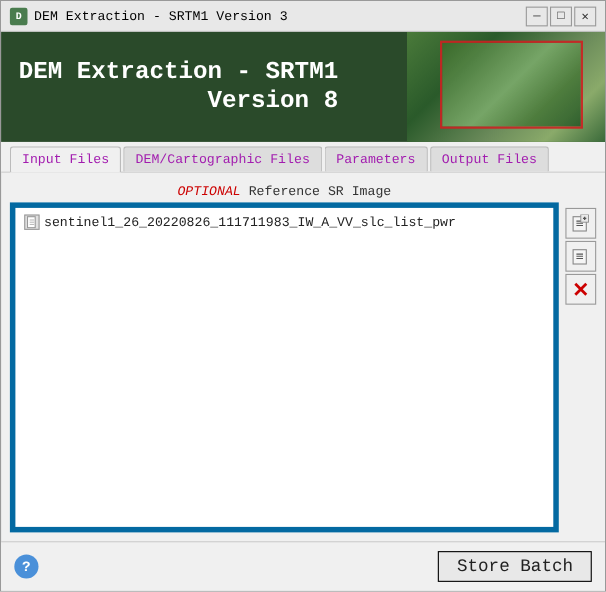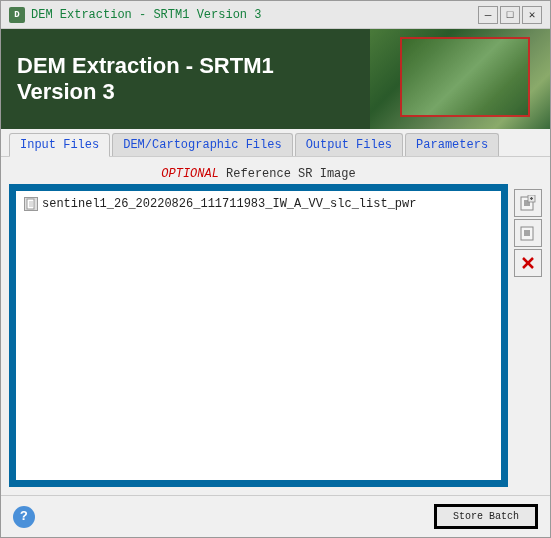--- a/index.html
+++ b/index.html
@@ -37,21 +37,21 @@
       display: flex;
       align-items: center;
       justify-content: center;
       font-size: 9px;
       color: white;
       font-weight: bold;
     }
     .title-bar-text {
       flex: 1;
       font-size: 12px;
-      color: #15803d;
+      color: #000000;
     }
     .title-bar-buttons {
       display: flex;
       gap: 2px;
     }
     .title-btn {
       width: 20px;
       height: 18px;
       border: 1px solid #999;
       background: #e8e8e8;
@@ -87,40 +87,41 @@
       width: 130px;
       height: 80px;
       border: 2px solid #cc2222;
       background: linear-gradient(135deg, #3a6a2a 0%, #5a8a4a 25%, #7aaa6a 50%, #4a7a3a 75%, #2a5a2a 100%);
       opacity: 0.9;
     }
     .header-title {
       color: white;
       font-size: 22px;
       font-weight: bold;
-      font-family: Liberation Sans, sans-serif;
+      font-family: Liberation Mono, monospace;
       z-index: 1;
       line-height: 1.2;
+      text-align: right;
     }
 
     .tabs-area {
       background: #f0f0f0;
       border-bottom: 1px solid #ccc;
       padding: 4px 8px 0 8px;
       display: flex;
       gap: 2px;
     }
     .tab {
       padding: 4px 10px;
       border: 1px solid #bbb;
       border-bottom: none;
       background: #ddd;
       cursor: pointer;
       font-size: 12px;
-      color: #1d4ed8;
+      color: #a21caf;
       border-radius: 3px 3px 0 0;
     }
     .tab.active {
       background: #f0f0f0;
       border-bottom: 1px solid #f0f0f0;
       margin-bottom: -1px;
       z-index: 1;
       font-weight: normal;
     }
 
@@ -141,21 +142,21 @@
       font-size: 12px;
       color: #333;
       padding: 2px 0;
     }
     .optional-label span.opt {
       color: #cc0000;
       font-style: italic;
     }
     .file-list {
       flex: 1;
-      border: 7px solid #0369a1;
+      border: 5px solid #0369a1;
       background: white;
       overflow-y: auto;
       padding: 4px;
     }
     .file-item {
       display: flex;
       align-items: center;
       padding: 2px 4px;
       cursor: default;
       gap: 4px;
@@ -212,24 +213,24 @@
       align-items: center;
       justify-content: center;
       font-size: 13px;
       font-weight: bold;
       cursor: pointer;
       flex-shrink: 0;
     }
     .spacer { flex: 1; }
     .action-btn {
       padding: 4px 16px;
-      border: 3px solid #000000;
+      border: 1px solid #000000;
       background: #e8e8e8;
       cursor: pointer;
-      font-size: 10px;
+      font-size: 16px;
       font-family: 'Courier New', Courier, monospace;
       color: #222;
       min-width: 70px;
     }
   </style>
 </head>
 <body>
 
 <div class="window">
 
@@ -243,36 +244,36 @@
       <div class="title-btn">□</div>
       <div class="title-btn">✕</div>
     </div>
   </div>
 
   <div class="header-area">
     <div class="header-bg"></div>
     <div class="header-bg-overlay"></div>
     <div class="header-title">
       <div>DEM Extraction - SRTM1</div>
-      <div>Version 3</div>
+      <div>Version 8</div>
     </div>
   </div>
 
   <div class="tabs-area">
     <div class="tab active">
       <span>Input Files</span>
     </div>
     <div class="tab">
       <span>DEM/Cartographic Files</span>
     </div>
     <div class="tab">
+      <span>Parameters</span>
+    </div>
+    <div class="tab">
       <span>Output Files</span>
-    </div>
-    <div class="tab">
-      <span>Parameters</span>
     </div>
   </div>
 
   <div class="content-area">
     <div class="main-panel">
 
       <div class="optional-label">
         <span class="opt">OPTIONAL</span><span> Reference SR Image</span>
       </div>
 

